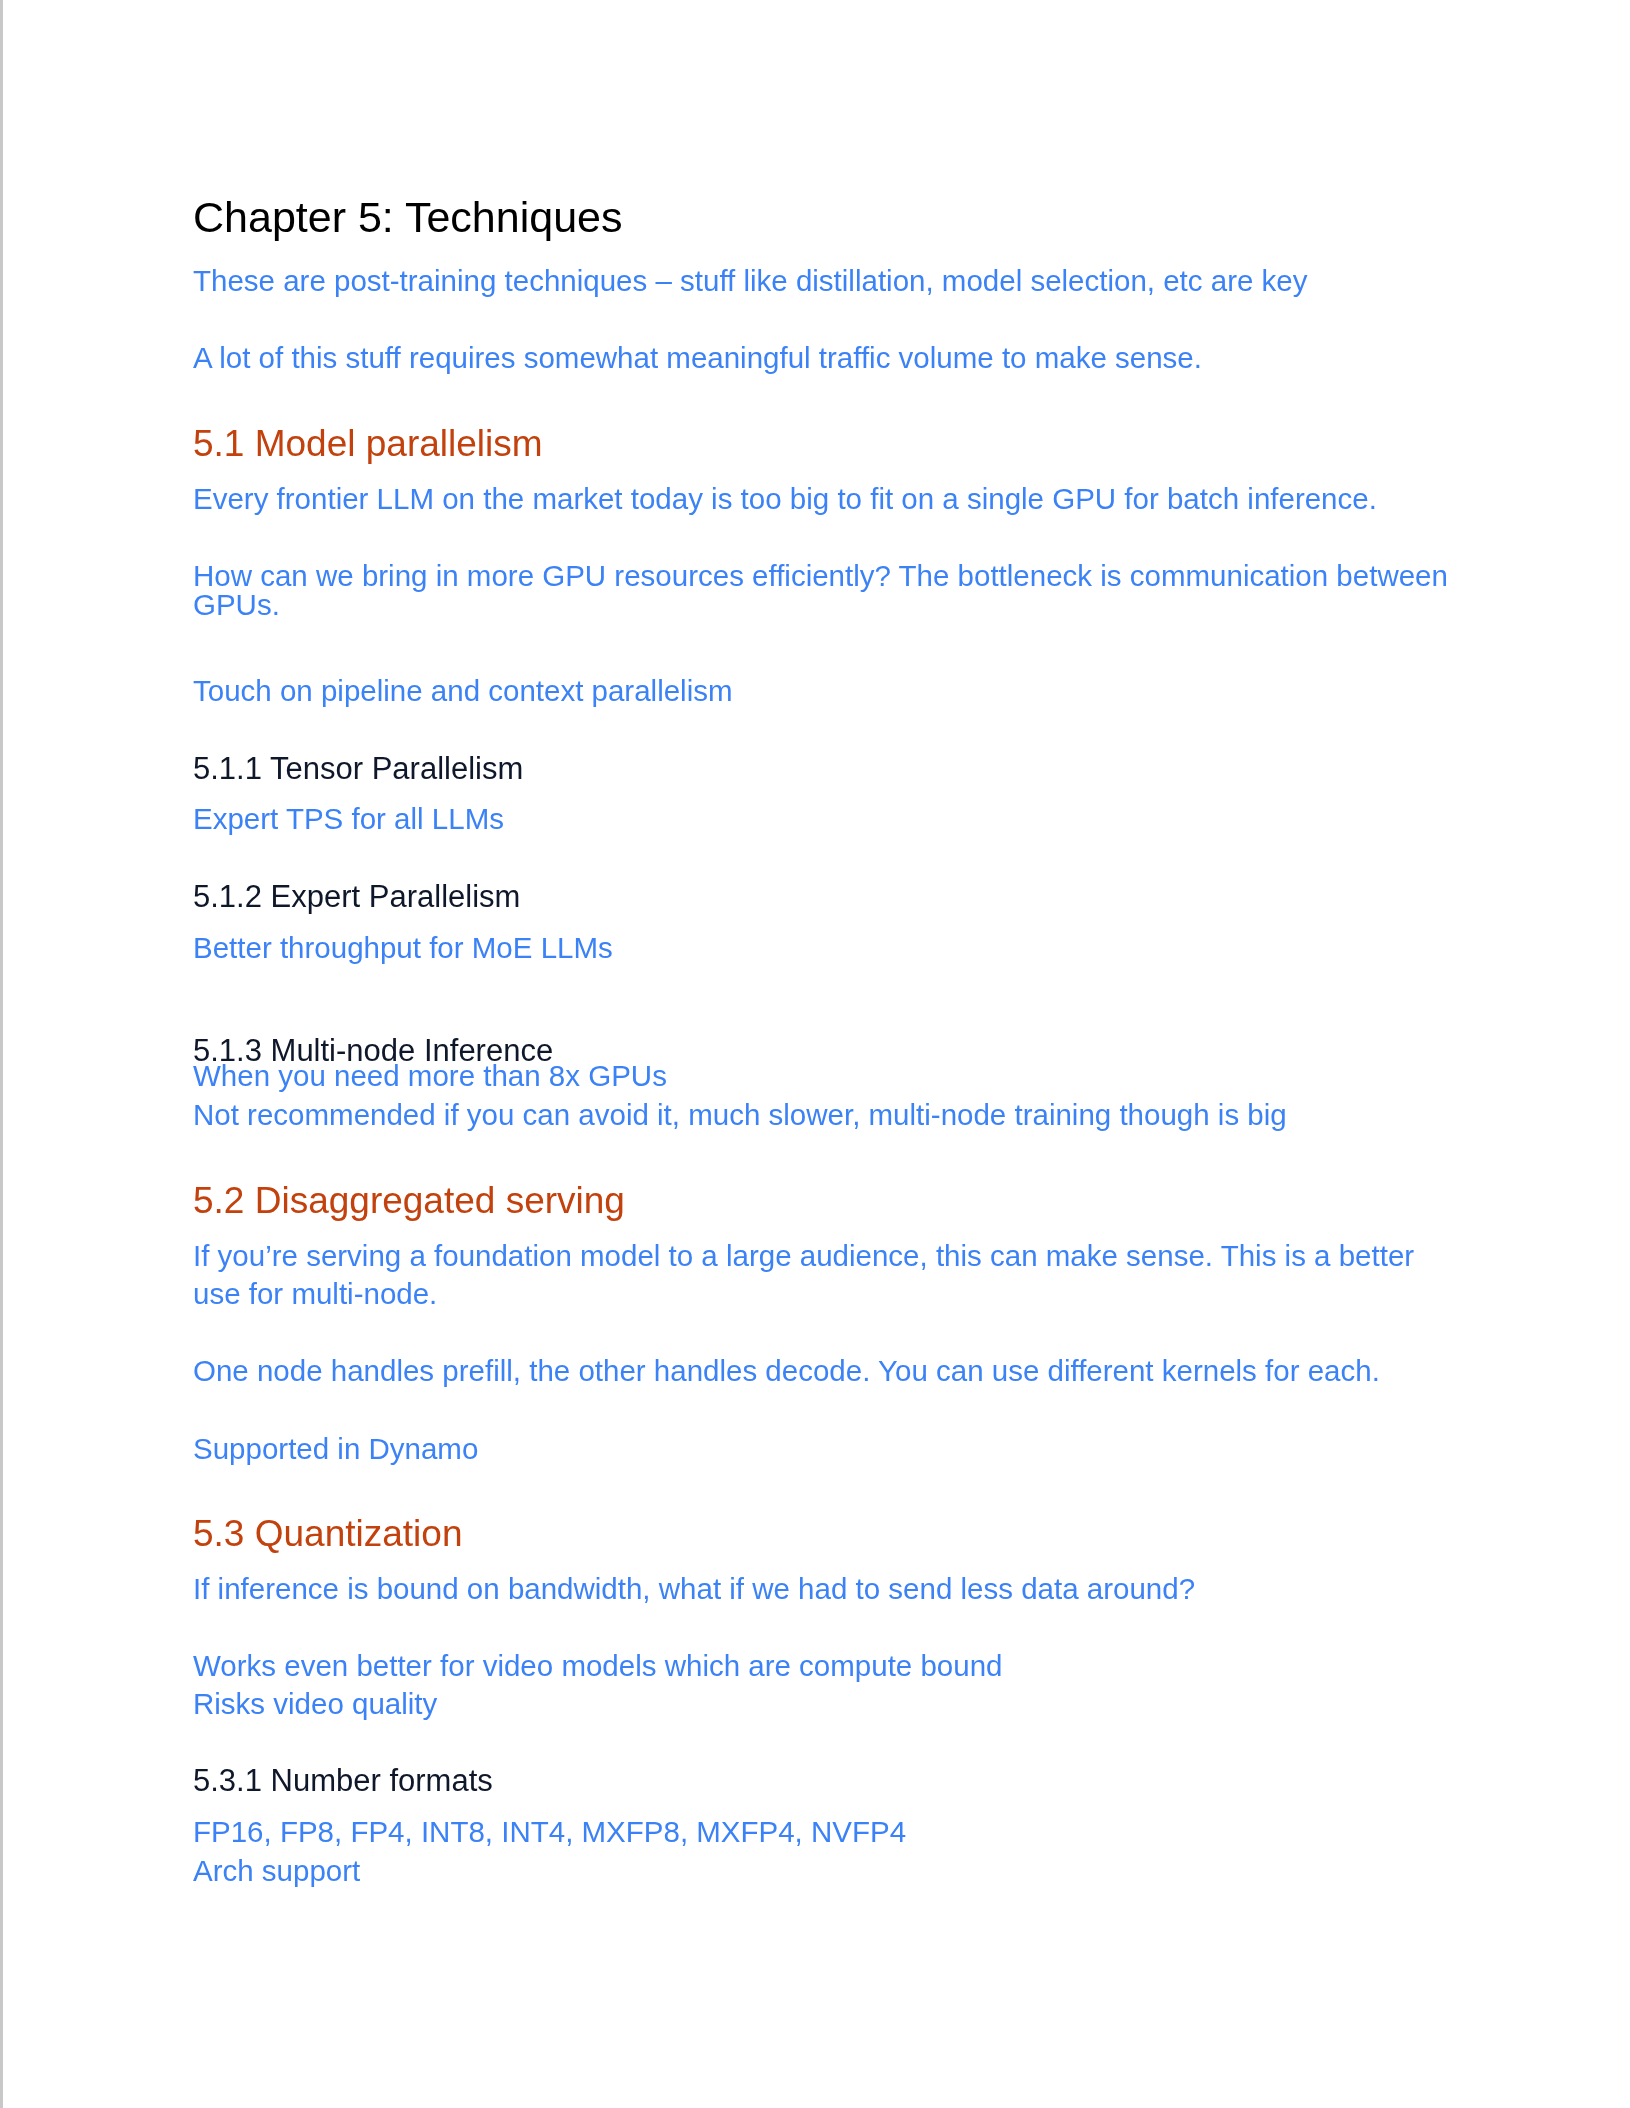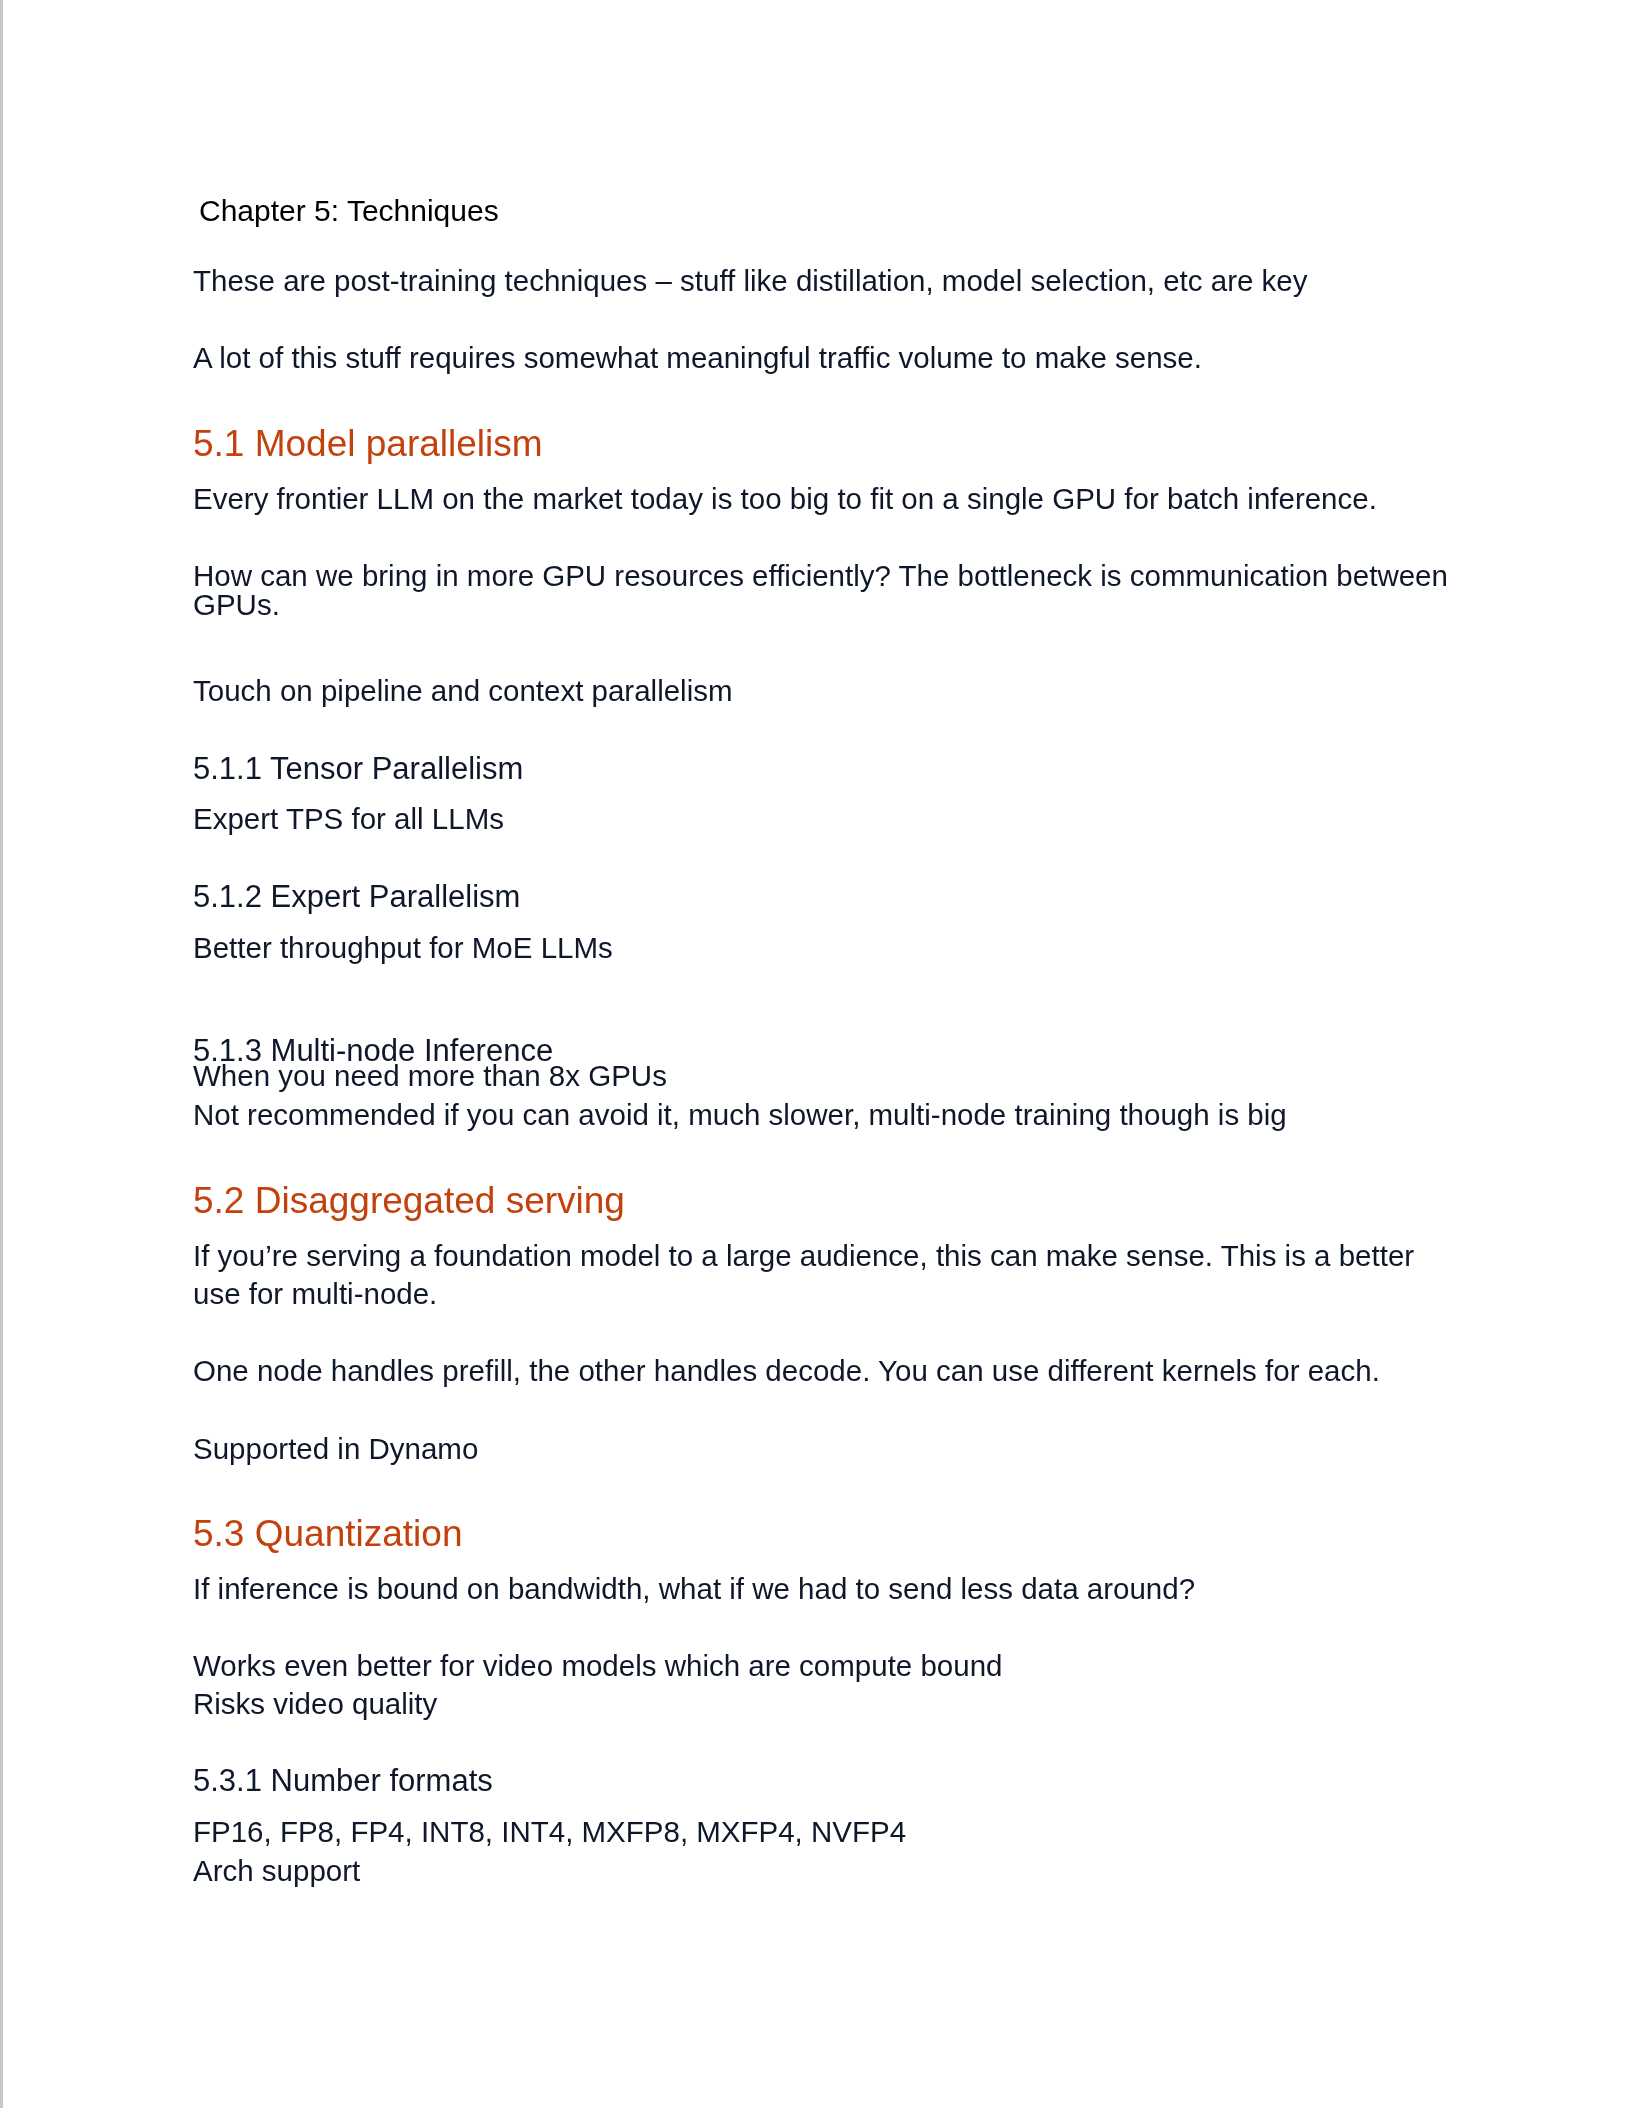--- a/index.html
+++ b/index.html
@@ -1,23 +1,23 @@
 <!DOCTYPE html>
 <html><head>
 <meta charset="utf-8">
 <style>
   html, body { margin:0; padding:0; }
   body { width:1630px; height:2108px; background:#ffffff; position:relative; overflow:hidden;
          font-family:"Liberation Sans", sans-serif; }
   .left-border { position:absolute; left:0; top:0; width:3px; height:2108px; background:#c8c8c8; }
   .line { position:absolute; left:193px; white-space:nowrap; line-height:1; }
-  .title { font-size:30px; color:#000;margin-left:6px; }
+  .title { font-size:43px; color:#000; }
   .h2 { font-size:37px; color:#c2410c; }
   .h3 { font-size:31px; color:#0f172a; }
-  .p { font-size:29.5px; color:#0f172a; }
+  .p { font-size:29.5px; color:#3b82f6; }
 </style>
 </head>
 <body>
 
 <div class="left-border"></div>
 
 <div class="line title" style="top:196px">Chapter 5: Techniques</div>
 
 <div class="line p" style="top:266px">These are post-training techniques – stuff like distillation, model selection, etc are key</div>
 <div class="line p" style="top:343px">A lot of this stuff requires somewhat meaningful traffic volume to make sense.</div>

